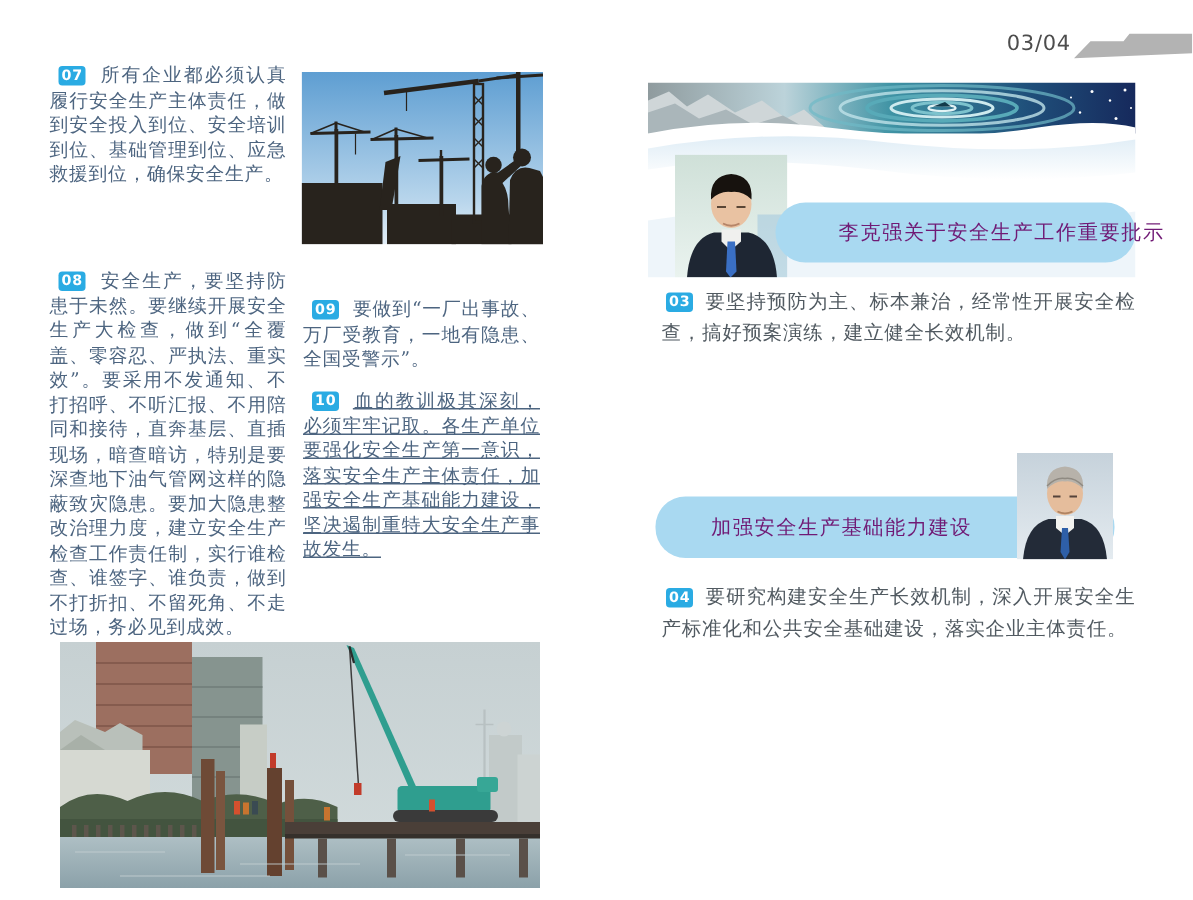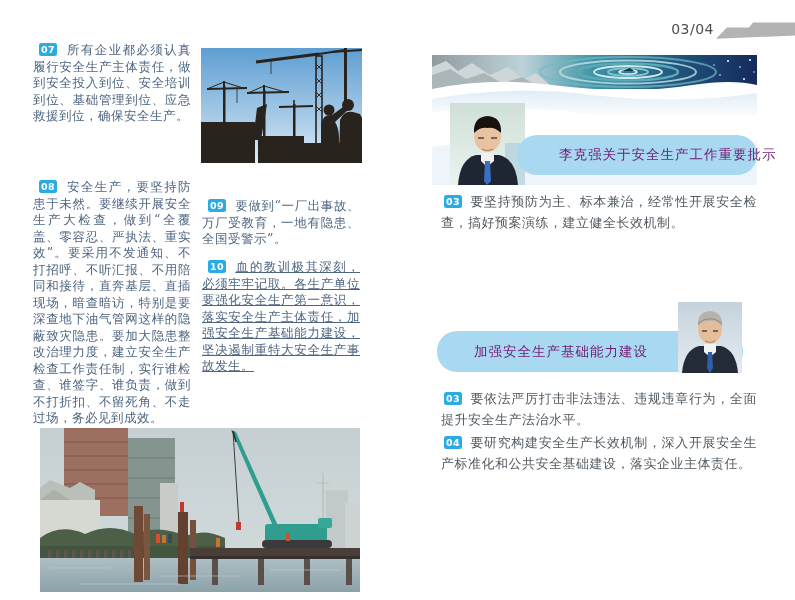--- a/index.html
+++ b/index.html
@@ -327,18 +327,17 @@
         <path d="M30 50 L34 50 L35 66 L32 71 L29 66 Z" fill="#2e5fa8"></path>
         <ellipse cx="32" cy="27" rx="12" ry="14.5" fill="#e5bd9c"></ellipse>
         <path d="M20 24 Q19 10 32 9 Q45 10 44 24 Q38 18 32 19 Q26 18 20 24 Z" fill="#b7b2aa"></path>
         <path d="M20 22 Q26 16 32 17 Q38 16 44 22" stroke="#8f8a82" stroke-width="1" fill="none"></path>
         <path d="M24 29 L29 29 M35 29 L40 29" stroke="#55433a" stroke-width="1.3"></path>
         <path d="M27 39 Q32 41.5 37 39" stroke="#b08361" stroke-width="1.1" fill="none"></path>
       </svg>
     </div>
 
     <div class="rp-list rp-list-ma">
-      <p class="rp-para"><span class="badge">03</span><span>要依法严厉打击非法违法、违规违章行为，全面提升安全生产法治水平。</span></p>
       <p class="rp-para"><span class="badge">04</span><span>要研究构建安全生产长效机制，深入开展安全生产标准化和公共安全基础建设，落实企业主体责任。</span></p>
     </div>
   </div>
 
 </div>
 
 </body></html>

